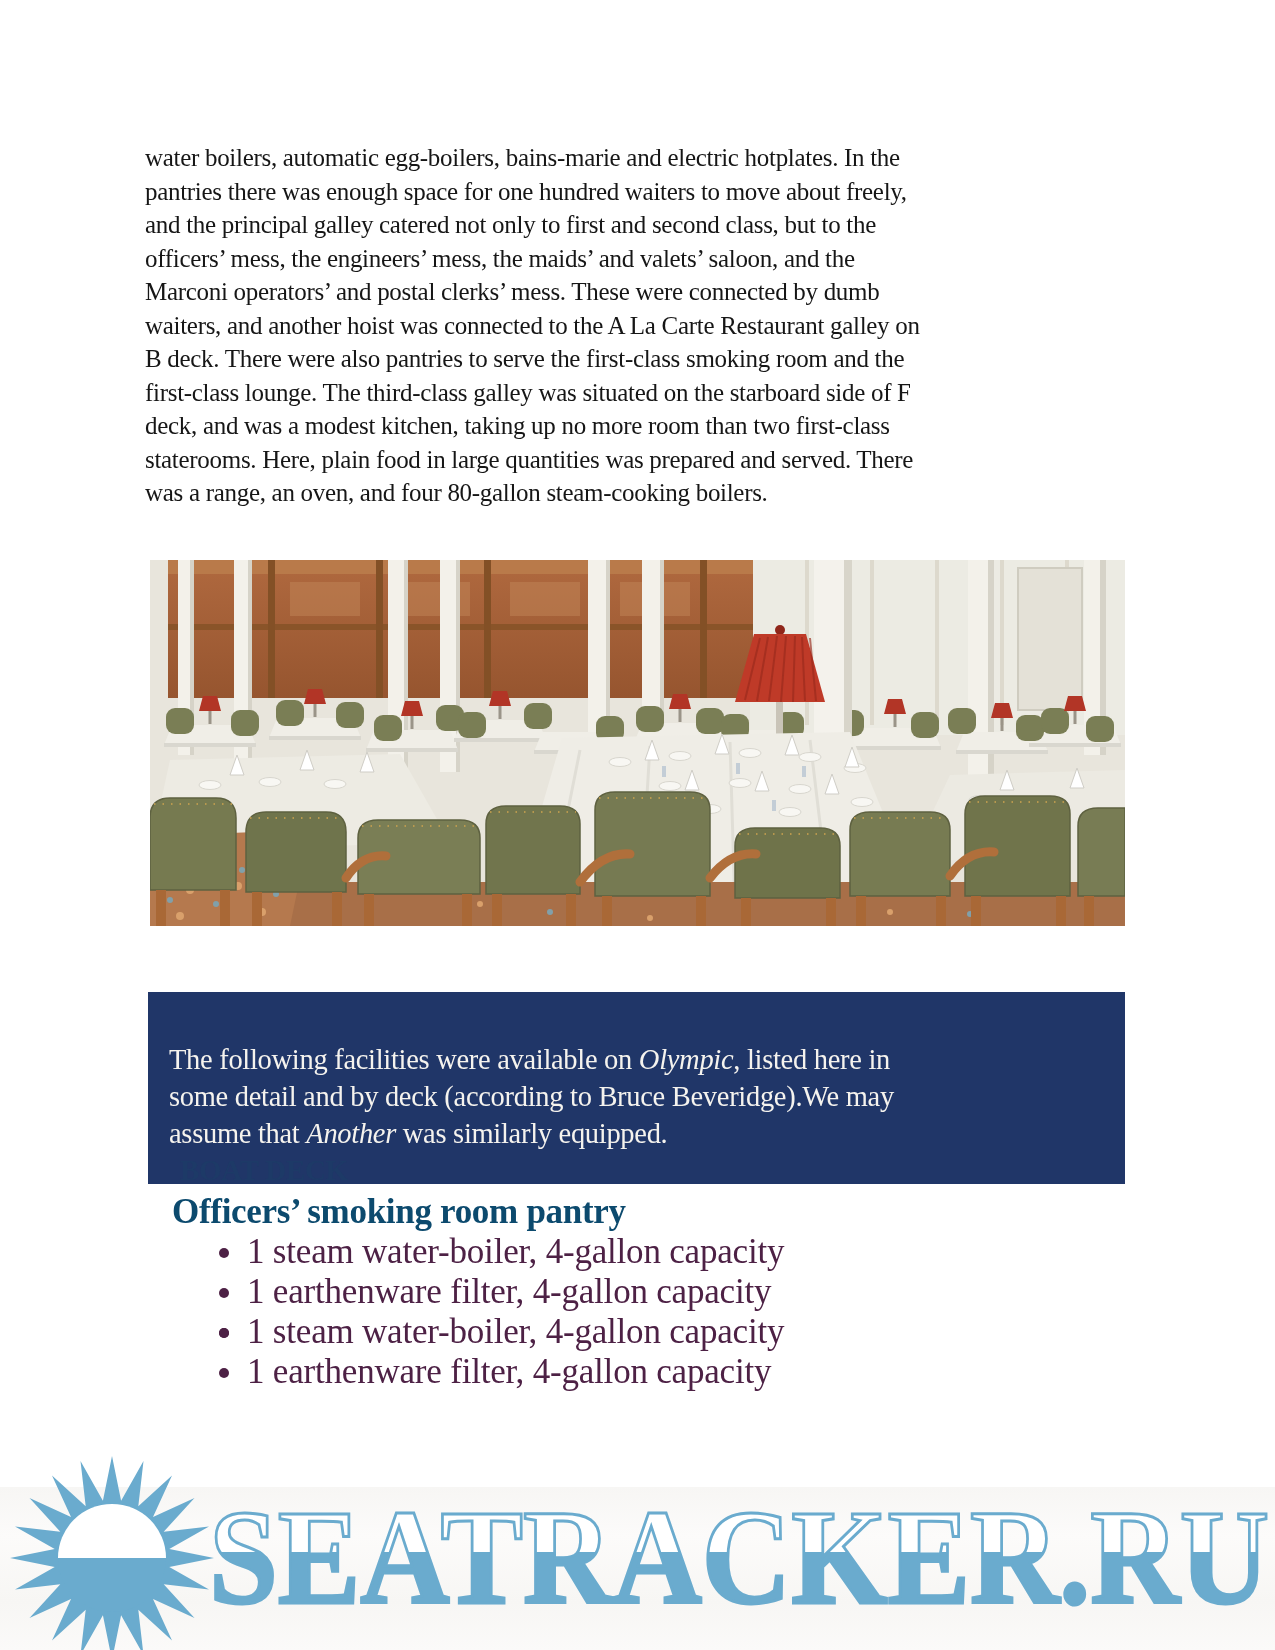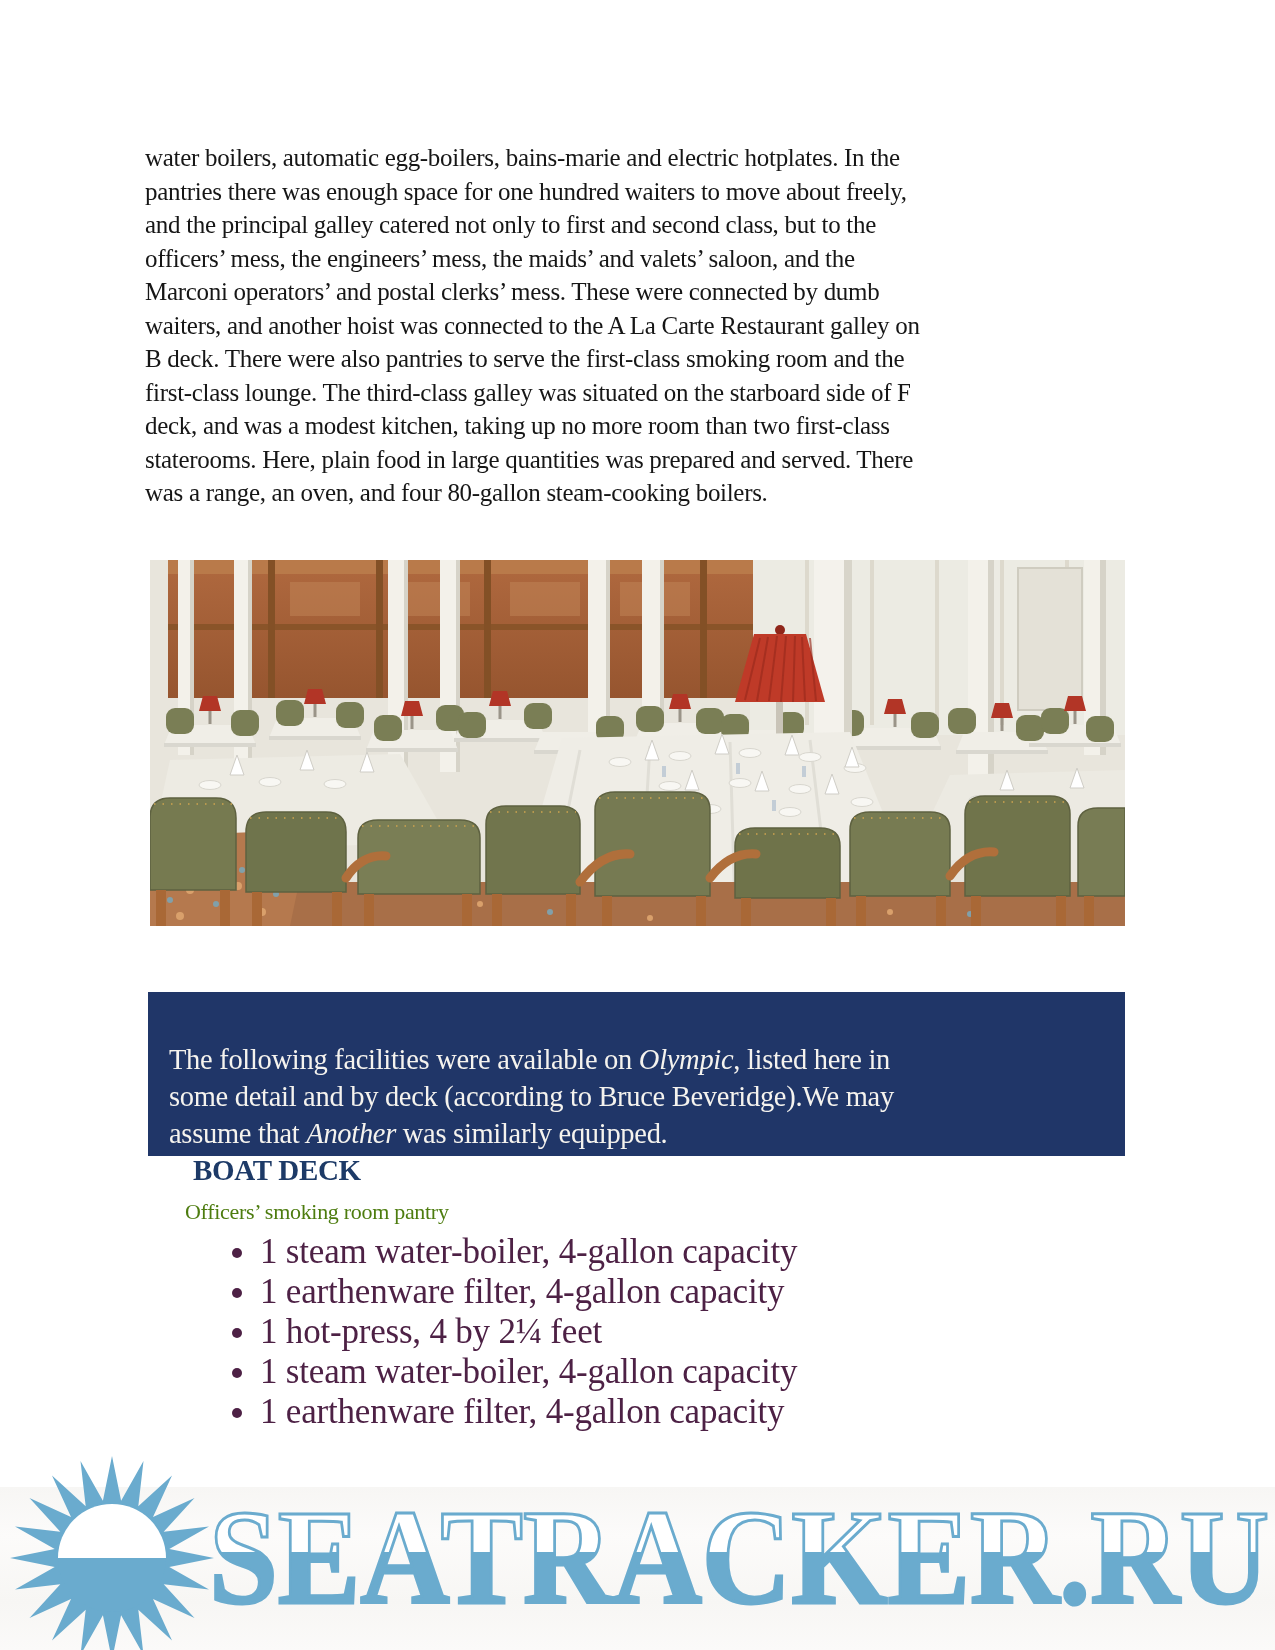--- a/index.html
+++ b/index.html
@@ -13,30 +13,30 @@
     white-space:pre-line;letter-spacing:-0.3px;margin:0;
   }
   .figure{position:absolute;left:150px;top:560px;width:975px;height:366px;}
   .figure svg{display:block;width:975px;height:366px;}
   .caption{
     position:absolute;left:145px;top:932px;width:980px;
     font-size:21.5px;line-height:26px;color:#3e1f38;margin:0;letter-spacing:-0.2px;
   }
   .callout{
     position:absolute;left:148px;top:992px;width:977px;box-sizing:border-box;
-    padding:12px 24px 4px 21px;background:#203668;color:#f5f3ee;
+    padding:12px 24px 32px 21px;background:#203668;color:#f5f3ee;
     font-size:28.5px;line-height:37px;white-space:pre-line;letter-spacing:-0.3px;
   }
   .callout i{font-style:italic;}
-  .deck{position:absolute;left:145px;top:1150px;width:1000px;}
+  .deck{position:absolute;left:132px;top:1150px;width:1000px;}
   .deck h3{
     margin:0 0 2px 48px;font-size:29px;line-height:40px;font-weight:bold;color:#1d3a67;letter-spacing:-0.3px;
   }
   .deck h4{
-    margin:0;padding-left:40px;font-size:22px;line-height:40px;font-weight:normal;color:#4d7c0f;letter-spacing:-0.3px;
+    margin:0;padding-left:40px;font-size:35px;line-height:40px;font-weight:bold;color:#0c4a6e;letter-spacing:-0.3px;
   }
   .deck ul{margin:0;padding:0;list-style:none;}
   .deck li{
     position:relative;padding-left:115px;font-size:35px;line-height:40px;color:#4d2145;letter-spacing:-0.2px;
   }
   .deck li .dot{
     position:absolute;left:87px;top:16px;width:10px;height:10px;border-radius:50%;background:#4d2145;
   }
   .wm-band{
     position:absolute;left:0;top:1487px;width:1275px;height:163px;
@@ -303,21 +303,21 @@
   <div class="deck">
     <h3>BOAT DECK</h3>
 
     <h4>Officers’ smoking room pantry</h4>
     <ul>
       <li><span class="dot"></span><span>1 steam water-boiler, 4-gallon capacity</span></li>
       <li><span class="dot"></span><span>1 earthenware filter, 4-gallon capacity</span></li>
     </ul>
 
     <ul>
-      <li><span class="dot"></span><span>1 hot-press, 4 by 2¼ feet</span></li>
+      <li><span class="dot"></span></li>
       <li><span class="dot"></span><span>1 steam water-boiler, 4-gallon capacity</span></li>
       <li><span class="dot"></span><span>1 earthenware filter, 4-gallon capacity</span></li>
     </ul>
   </div>
 
   <div class="wm-band"></div>
 
   <svg class="wm-sun" viewBox="0 0 220 212">
     <polygon fill="#6aabce" points="110,4 119.1,48.7 141.5,9 136.3,54.3 170,23.5 151,65 192.5,46 161.7,79.7 207,74.5 167.3,97 212,106 167.3,115.1 207,137.5 161.7,132.3 192.5,166 151,147 170,188.5 136.3,157.7 141.5,203 119.1,163.3 110,208 100.9,163.3 78.5,203 83.7,157.7 50,188.5 69,147 27.5,166 58.3,132.3 13,137.5 52.7,115.1 8,106 52.7,97 13,74.5 58.3,79.7 27.5,46 69,65 50,23.5 83.7,54.3 78.5,9 100.9,48.7"></polygon>
     <circle cx="110" cy="106" r="54" fill="#6aabce"></circle>

